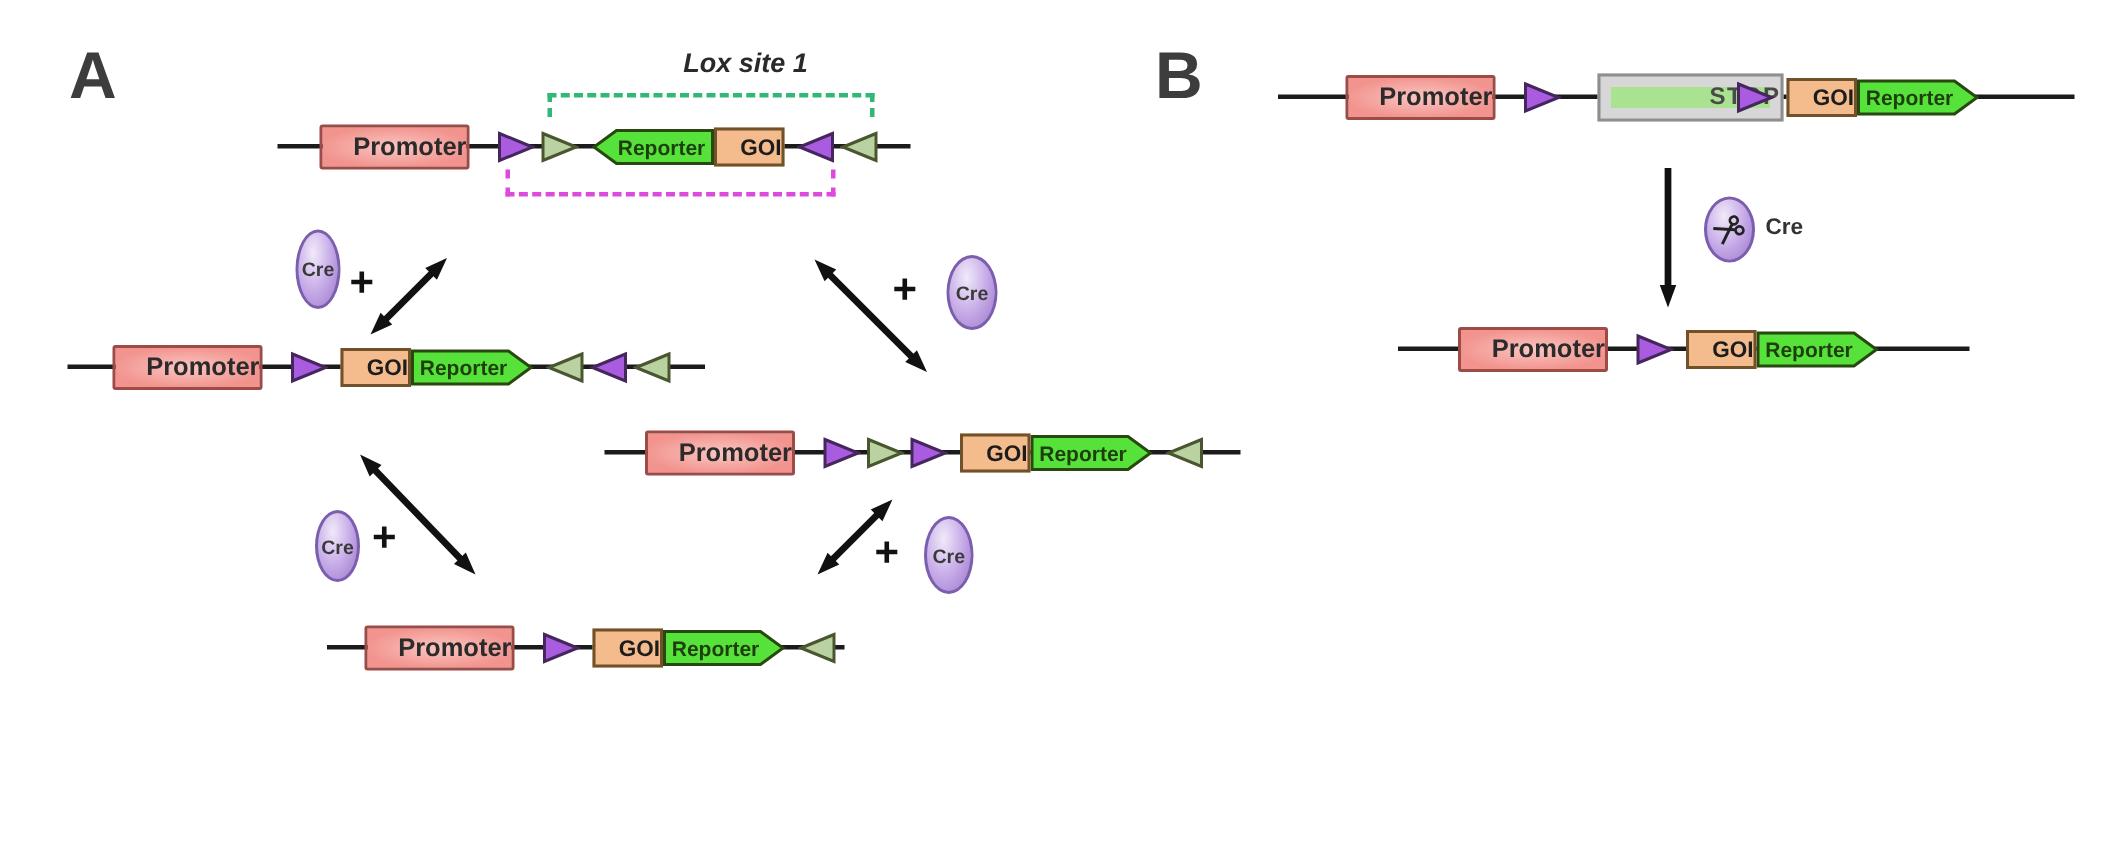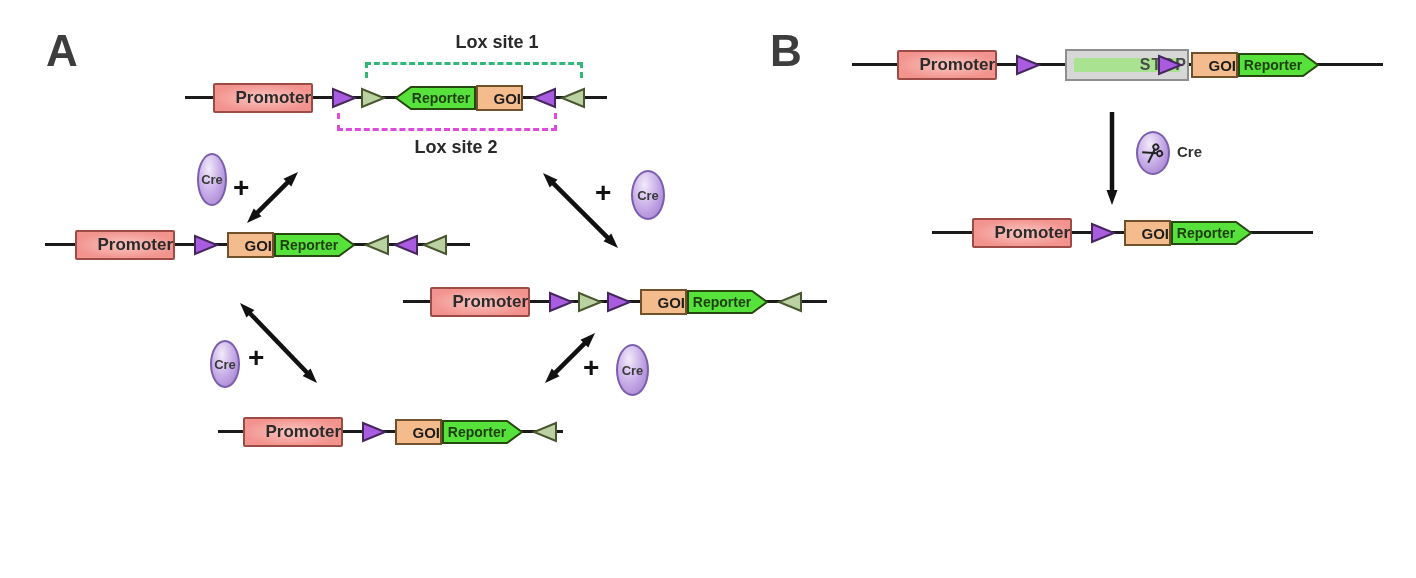--- a/index.html
+++ b/index.html
@@ -32,21 +32,21 @@
   .p-stop .stop-band{
     position:absolute;left:7px;right:7px;top:7px;bottom:7px;background:#a9e391;
   }
   .p-stop span{position:relative;font-weight:bold;font-size:16px;color:#4a4a4a;letter-spacing:1px;}
   .p-svg{top:6px;}
   
   .lox-bracket{position:absolute;box-sizing:border-box;}
   .lox1-bracket{border-top:3px dashed #31b877;border-left:3px dashed #31b877;border-right:3px dashed #31b877;}
   .lox2-bracket{border-bottom:3px dashed #de4ade;border-left:3px dashed #de4ade;border-right:3px dashed #de4ade;}
   .lox-label{
-    position:absolute;width:200px;text-align:center;font-weight:bold;
+    position:absolute;width:200px;text-align:center;font-style:italic;font-weight:bold;
     font-size:18px;color:#2a2a2a;
   }
   
   .cre-badge{
     position:absolute;border-radius:50%;border:2px solid #7b5fae;box-sizing:border-box;
     background:radial-gradient(ellipse at 38% 28%, #f1eaf9 0%, #c3a6e6 55%, #9b77c6 100%);
     display:flex;align-items:center;justify-content:center;flex-direction:column;
   }
   .cre-badge .cre-text{font-weight:bold;font-size:13px;color:#3a3a3a;}
   .plus{position:absolute;font-size:28px;font-weight:bold;color:#111;}
@@ -62,21 +62,20 @@
 <body>
 
 <div id="stage">
 
   <div class="panel-label" style="left:46px;top:26px;">A</div>
   <div class="panel-label" style="left:770px;top:26px;">B</div>
 
   <div class="lox-label" style="left:397px;top:32px;">Lox site 1</div>
   <div class="lox-bracket lox1-bracket" style="left:365px;top:62px;width:218px;height:16px;"></div>
   <div class="lox-bracket lox2-bracket" style="left:337px;top:113px;width:220px;height:18px;"></div>
-  <div class="lox-label" style="left:356px;top:137px;">Lox site 2</div>
 
   <div class="construct" style="left:185px;top:81px;width:422px;">
       <div class="dna-line"></div>
       <div class="cpart p-promoter" style="width: 100px; left: 28px;">
         <span>Promoter</span>
       </div>
       <div class="cpart p-svg" style="width: 26px; height: 22px; left: 146px;">
         <svg width="26" height="22">
           <polygon points="2,2 24,11 2,20" fill="#aa5ce0" stroke="#45275e" stroke-width="2"></polygon>
         </svg>

